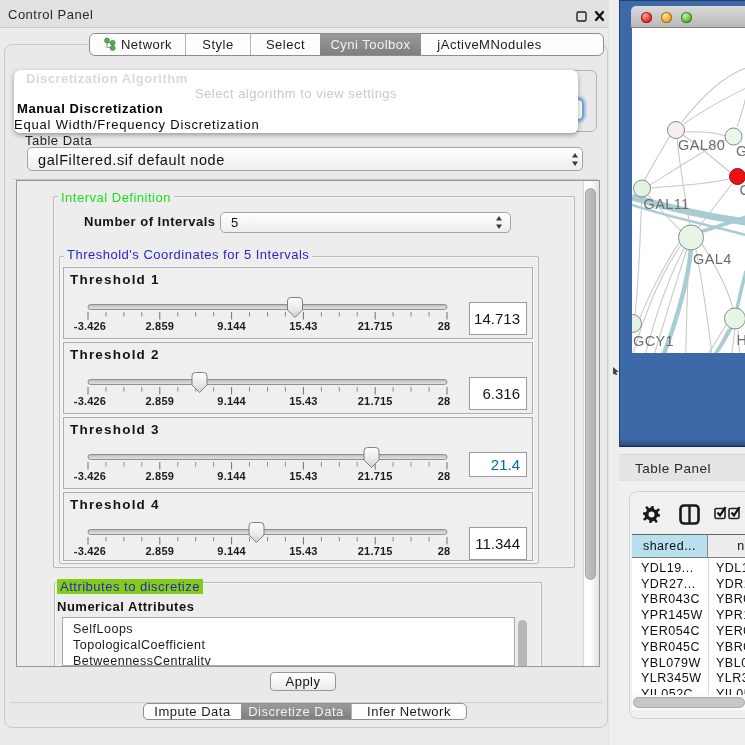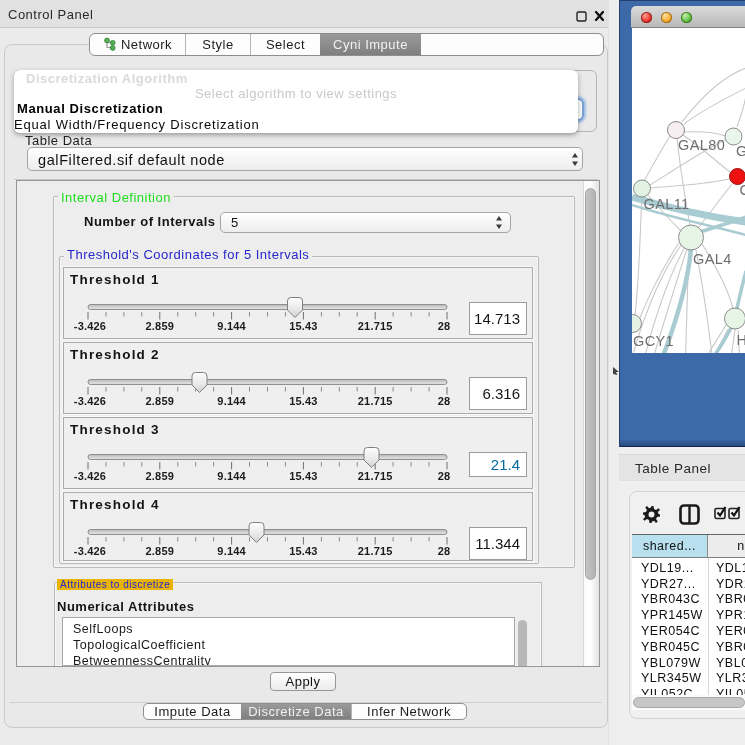--- a/index.html
+++ b/index.html
@@ -36,21 +36,22 @@
   <svg width="14" height="15" viewBox="0 0 14 15" style="margin-right:4px;">
    <path d="M4,3.5 L4,11 M4,5.5 L9,5.5 M4,10.5 L9,10.5" stroke="#9c9c9c" stroke-width="1.2" fill="none"></path>
    <circle cx="4" cy="3.5" r="2.4" fill="#54b154" stroke="#2e7d2e" stroke-width="0.8"></circle>
    <circle cx="9.7" cy="5.8" r="2.4" fill="#54b154" stroke="#2e7d2e" stroke-width="0.8"></circle>
    <circle cx="9.7" cy="11" r="2.4" fill="#54b154" stroke="#2e7d2e" stroke-width="0.8"></circle>
   </svg>
   <span>Network</span>
     </div>
  <div style="width:65px;display:flex;align-items:center;justify-content:center;border-right:1px solid #b4b4b4;">Style</div>
  <div style="width:69px;display:flex;align-items:center;justify-content:center;">Select</div>
- <div style="width:101px;display:flex;align-items:center;justify-content:center;background:linear-gradient(#9a9a9a,#7f7f7f);color:#f2f2f2;">Cyni Impute</div>
+ <div style="width:101px;display:flex;align-items:center;justify-content:center;background:linear-gradient(#9a9a9a,#7f7f7f);color:#f2f2f2;">Cyni Toolbox</div>
+ <div style="width:137px;display:flex;align-items:center;justify-content:center;">jActiveMNodules</div>
  <div style="flex:1;"></div>
 </div>
 
 <div class="abs" style="left:14px;top:70px;width:583px;height:62px;background:#e9e9e9;border:1px solid #b5b5b5;border-radius:6px;"></div>
 <div class="abs" style="left:558px;top:97.5px;width:26px;height:23px;background:#fdfdfd;border:2px solid #79a1d3;border-radius:6px;box-shadow:0 0 2px 2px rgba(115,165,225,0.6);"></div>
 
 <div class="abs" style="left:14px;top:70px;width:564px;height:63px;background:#ffffff;border-radius:6px;box-shadow:0 2px 5px rgba(0,0,0,0.35);"></div>
 <div class="abs" style="left:26px;top:71px;font-size:13px;font-weight:bold;color:#dadada;">Discretization Algorithm</div>
 <div class="abs" style="left:14px;top:86px;width:564px;text-align:center;font-size:13px;color:#c9c9c9;">Select algorithm to view settings</div>
 <div class="abs" style="left:17px;top:101px;font-size:13px;font-weight:bold;letter-spacing:0.6px;color:#000;">Manual Discretization</div>
@@ -220,21 +221,21 @@
       <text x="167.6" y="61.5" text-anchor="middle" font-family="Liberation Sans" font-size="11" font-weight="bold" letter-spacing="0.2" fill="#1c1c1c">9.144</text>
       <text x="239.4" y="61.5" text-anchor="middle" font-family="Liberation Sans" font-size="11" font-weight="bold" letter-spacing="0.2" fill="#1c1c1c">15.43</text>
       <text x="311.2" y="61.5" text-anchor="middle" font-family="Liberation Sans" font-size="11" font-weight="bold" letter-spacing="0.2" fill="#1c1c1c">21.715</text>
       <text x="380" y="61.5" text-anchor="middle" font-family="Liberation Sans" font-size="11" font-weight="bold" letter-spacing="0.2" fill="#1c1c1c">28</text>
       <path d="M 185.0,33 Q 185.0,29.5 188.5,29.5 L 196.5,29.5 Q 200.0,29.5 200.0,33 L 200.0,42 L 192.5,49.5 L 185.0,42 Z" fill="url(#gThumb)" stroke="#808080" stroke-width="1"></path>
     </svg>
  <div class="abs" style="left:405px;top:33.5px;width:58px;height:33px;background:#fff;border:1px solid #9b9b9b;box-shadow:inset 0 0 0 2px #fff;display:flex;align-items:center;justify-content:flex-end;padding-right:6px;font-size:15px;letter-spacing:0;color:#161616;">11.344</div>
 </div>
 
 <div class="abs" style="left:54px;top:582px;width:488px;height:84px;border:1px solid #b9b9b9;border-top-left-radius:2px;box-shadow:inset 0 0 0 1px #f6f6f6;border-bottom:none;"></div>
-<div class="abs" style="left:57px;top:579px;background:#eab308;padding:0 3px;font-size:10px;color:#2626cc;">Attributes to discretize</div>
+<div class="abs" style="left:57px;top:579px;background:#84cc16;padding:0 3px;font-size:13px;color:#2626cc;">Attributes to discretize</div>
 <div class="abs" style="left:57px;top:599px;font-size:13px;font-weight:bold;color:#141414;">Numerical Attributes</div>
 <div class="abs" style="left:62px;top:617px;width:453px;height:49px;background:#fff;border:1px solid #a9a9a9;font-size:12.5px;color:#1a1a1a;overflow:hidden;">
  <div style="padding:3px 0 0 10px;line-height:16.2px;">SelfLoops<br>TopologicalCoefficient<br>BetweennessCentrality</div>
 </div>
 <div class="abs" style="left:518px;top:620px;width:9px;height:46px;background:#b7b7b7;border-radius:4.5px 4.5px 0 0;"></div>
 
 <div class="abs" style="left:270px;top:672px;width:66px;height:19px;background:linear-gradient(#ffffff,#ebebeb);border:1px solid #979797;border-radius:4px;display:flex;align-items:center;justify-content:center;font-size:13px;color:#111;">Apply</div>
 <div class="abs" style="left:10px;top:702px;width:592px;height:1px;background:#cfcfcf;"></div>
 <div class="abs" style="left:143px;top:702.5px;width:324px;height:17px;background:#fdfdfd;border:1px solid #8e8e8e;border-radius:5px;overflow:hidden;display:flex;font-size:13px;color:#1c1c1c;">
  <div style="width:97px;display:flex;align-items:center;justify-content:center;border-radius:7px;">Impute Data</div>

